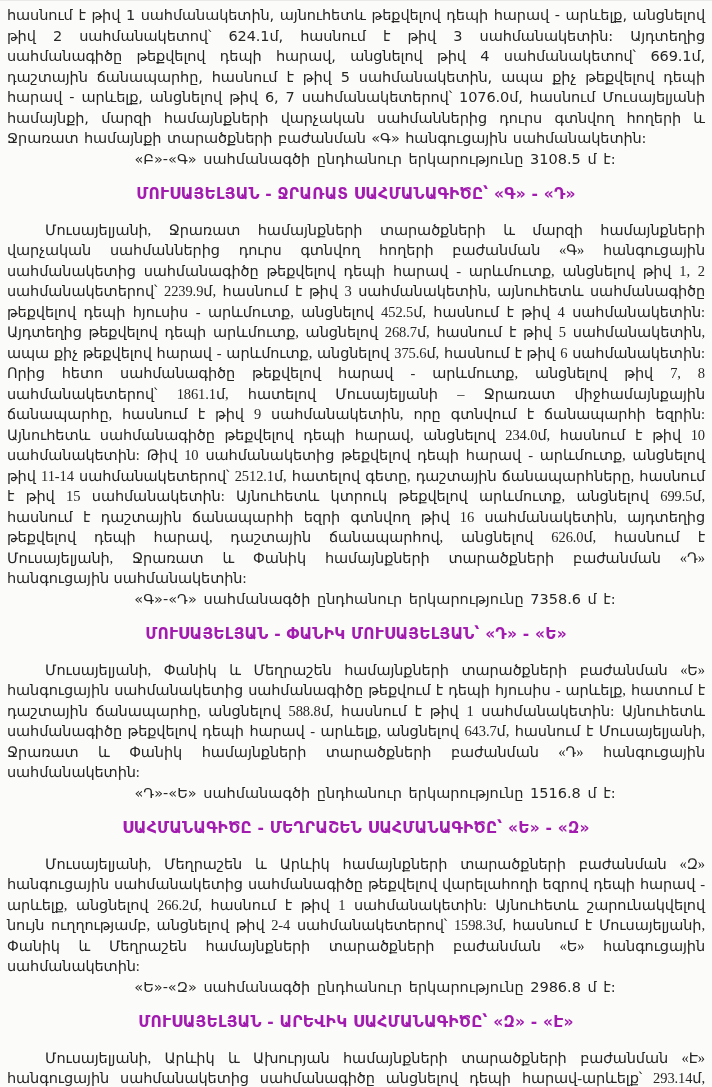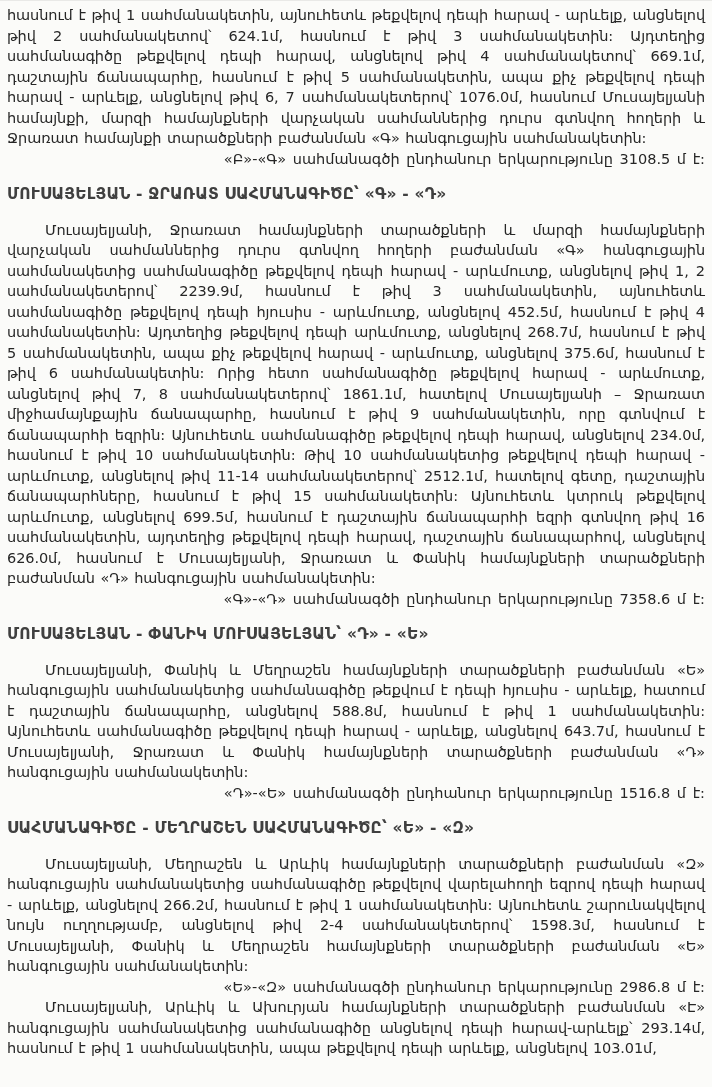--- a/index.html
+++ b/index.html
@@ -24,34 +24,35 @@
   }
   .para {
     margin: 0;
     text-align: justify;
     text-justify: inter-word;
     word-spacing: 1px;
     letter-spacing: -0.1px;
   }
   .para.indent {
     text-indent: 38px;
+    font-family: Liberation Serif, serif;
   }
   .summary {
     margin: 0;
     text-indent: 38px;
-    text-align: right;
+    text-align: center;
     word-spacing: 2px;
   }
   .heading {
     margin: 15px 0 15px 0;
     font-size: 15.5px;
     font-weight: bold;
-    text-align: left;
+    text-align: center;
     letter-spacing: 0.2px;
-    color: #404040;
+    color: #a21caf;
   }
 </style>
 </head>
 <body>
 
 <div class="page">
 
   <p class="para">հասնում է թիվ 1 սահմանակետին, այնուհետև թեքվելով դեպի հարավ - արևելք, անցնելով թիվ 2 սահմանակետով՝ 624.1մ, հասնում է թիվ 3 սահմանակետին: Այդտեղից սահմանագիծը թեքվելով դեպի հարավ, անցնելով թիվ 4 սահմանակետով՝ 669.1մ, դաշտային ճանապարհը, հասնում է թիվ 5 սահմանակետին, ապա քիչ թեքվելով դեպի հարավ - արևելք, անցնելով թիվ 6, 7 սահմանակետերով՝ 1076.0մ, հասնում Մուսայելյանի համայնքի, մարզի համայնքների վարչական սահմաններից դուրս գտնվող հողերի և Ջրառատ համայնքի տարածքների բաժանման «Գ» հանգուցային սահմանակետին:</p>
 
   <p class="summary">«Բ»-«Գ» սահմանագծի ընդհանուր երկարությունը 3108.5 մ է:</p>
@@ -67,16 +68,17 @@
   <p class="para indent">Մուսայելյանի, Փանիկ և Մեղրաշեն համայնքների տարածքների բաժանման «Ե» հանգուցային սահմանակետից սահմանագիծը թեքվում է դեպի հյուսիս - արևելք, հատում է դաշտային ճանապարհը, անցնելով 588.8մ, հասնում է թիվ 1 սահմանակետին: Այնուհետև սահմանագիծը թեքվելով դեպի հարավ - արևելք, անցնելով 643.7մ, հասնում է Մուսայելյանի, Ջրառատ և Փանիկ համայնքների տարածքների բաժանման «Դ» հանգուցային սահմանակետին:</p>
 
   <p class="summary">«Դ»-«Ե» սահմանագծի ընդհանուր երկարությունը 1516.8 մ է:</p>
 
   <h2 class="heading">ՍԱՀՄԱՆԱԳԻԾԸ - ՄԵՂՐԱՇԵՆ ՍԱՀՄԱՆԱԳԻԾԸ՝ «Ե» - «Զ»</h2>
 
   <p class="para indent">Մուսայելյանի, Մեղրաշեն և Արևիկ համայնքների տարածքների բաժանման «Զ» հանգուցային սահմանակետից սահմանագիծը թեքվելով վարելահողի եզրով դեպի հարավ - արևելք, անցնելով 266.2մ, հասնում է թիվ 1 սահմանակետին: Այնուհետև շարունակվելով նույն ուղղությամբ, անցնելով թիվ 2-4 սահմանակետերով՝ 1598.3մ, հասնում է Մուսայելյանի, Փանիկ և Մեղրաշեն համայնքների տարածքների բաժանման «Ե» հանգուցային սահմանակետին:</p>
 
   <p class="summary">«Ե»-«Զ» սահմանագծի ընդհանուր երկարությունը 2986.8 մ է:</p>
 
+  <h2 class="heading">ՄՈՒՍԱՅԵԼՅԱՆ - ԱՐԵՎԻԿ ՍԱՀՄԱՆԱԳԻԾԸ՝ «Զ» - «Է»</h2>
 
   <p class="para indent">Մուսայելյանի, Արևիկ և Ախուրյան համայնքների տարածքների բաժանման «Է» հանգուցային սահմանակետից սահմանագիծը անցնելով դեպի հարավ-արևելք՝ 293.14մ, հասնում է թիվ 1 սահմանակետին, ապա թեքվելով դեպի արևելք, անցնելով 103.01մ,</p>
 
 </div>
 
 </body></html>

